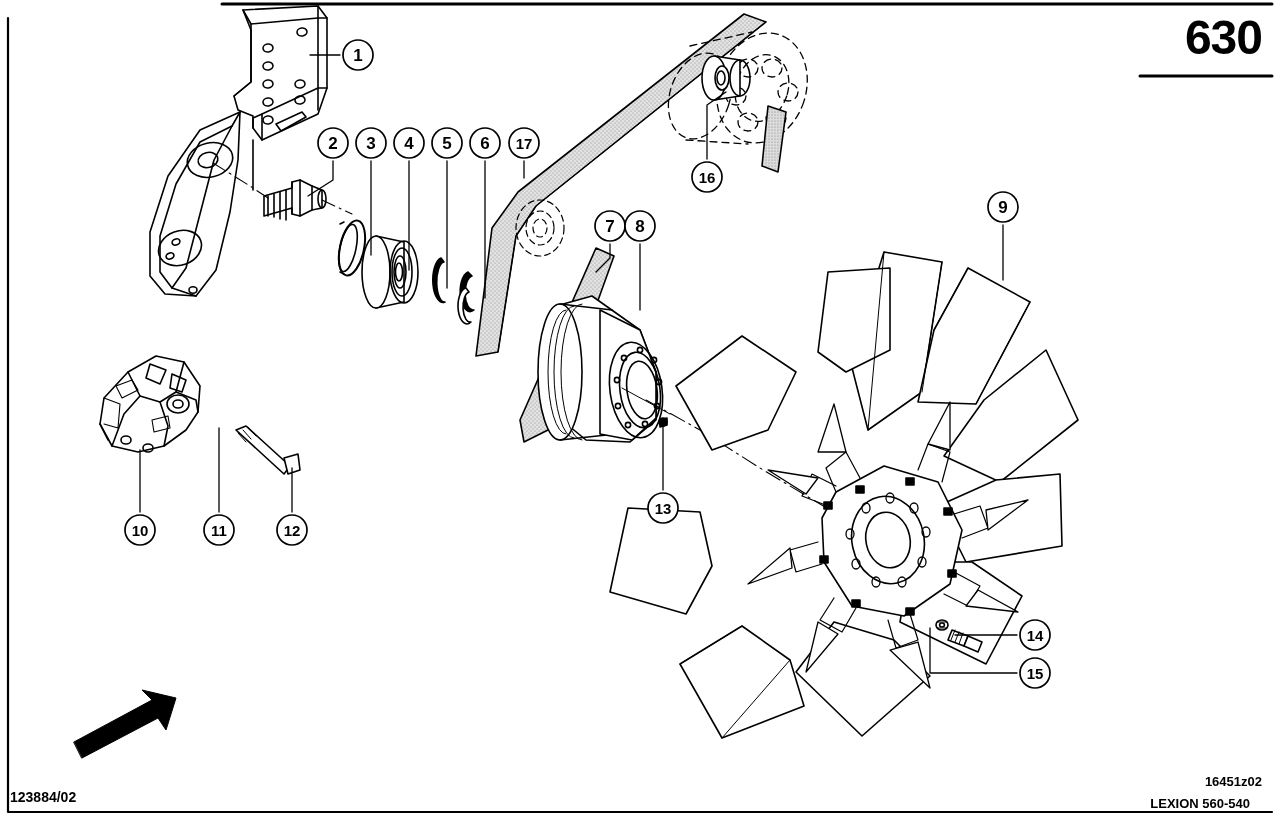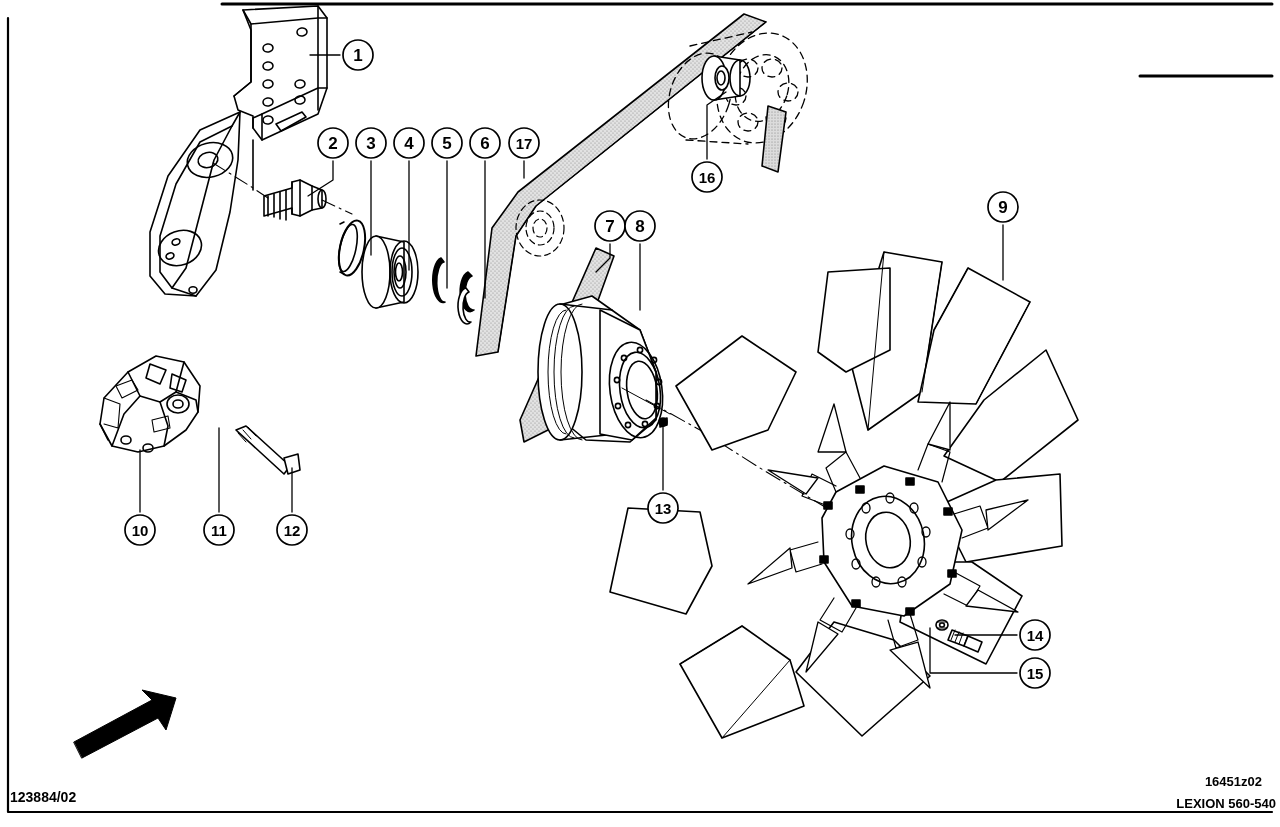--- a/index.html
+++ b/index.html
@@ -5,21 +5,21 @@
 <style>
   html,body{margin:0;padding:0;background:#fff;}
   body{width:1280px;height:827px;overflow:hidden;
        font-family:"Liberation Sans",sans-serif;color:#000;}
   #page{position:relative;width:1280px;height:827px;background:#fff;}
   #art{position:absolute;left:0;top:0;width:1280px;height:827px;}
   .txt{position:absolute;font-family:"Liberation Sans",sans-serif;}
   #pagenum{right:18px;top:10px;font-size:48px;font-weight:bold;letter-spacing:-1px;}
   #docnum{left:10px;bottom:22px;font-size:14px;font-weight:bold;}
   #drawingcode{right:18px;bottom:38px;font-size:13px;font-weight:bold;margin-top:48px;}
-  #modelname{right:4px;bottom:16px;font-size:13px;font-weight:bold;margin-top:23px;}
+  #modelname{right:30px;bottom:16px;font-size:13px;font-weight:bold;margin-top:23px;}
 </style>
 </head>
 <body>
 
 <div id="page">
 
   <svg id="art" viewBox="0 0 1280 827">
     <defs>
       <pattern id="beltHatch" width="4" height="4" patternUnits="userSpaceOnUse">
         <rect width="4" height="4" fill="#e2e2e2"></rect>
@@ -380,17 +380,18 @@
             <text x="707" y="183" text-anchor="middle" font-family="&quot;Liberation Sans&quot;, sans-serif" font-size="15" font-weight="bold" fill="#000" stroke="none">16</text>
           </g>
           <g>
             <circle cx="524" cy="143" r="15" fill="#fff" stroke="#000" stroke-width="1.7"></circle>
             <text x="524" y="149" text-anchor="middle" font-family="&quot;Liberation Sans&quot;, sans-serif" font-size="15" font-weight="bold" fill="#000" stroke="none">17</text>
           </g>
         </g>
     </g>
   </svg>
 
+  <div class="txt" id="pagenum">630</div>
   <div class="txt" id="docnum">123884/02</div>
   <div class="txt" id="drawingcode">16451z02</div>
   <div class="txt" id="modelname">LEXION 560-540</div>
 
 </div>
 
 </body></html>

